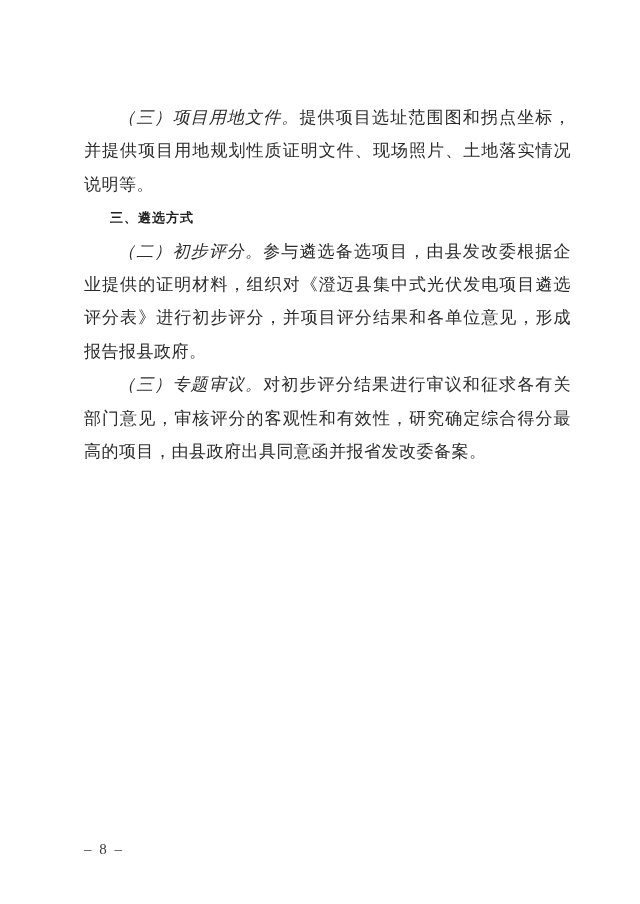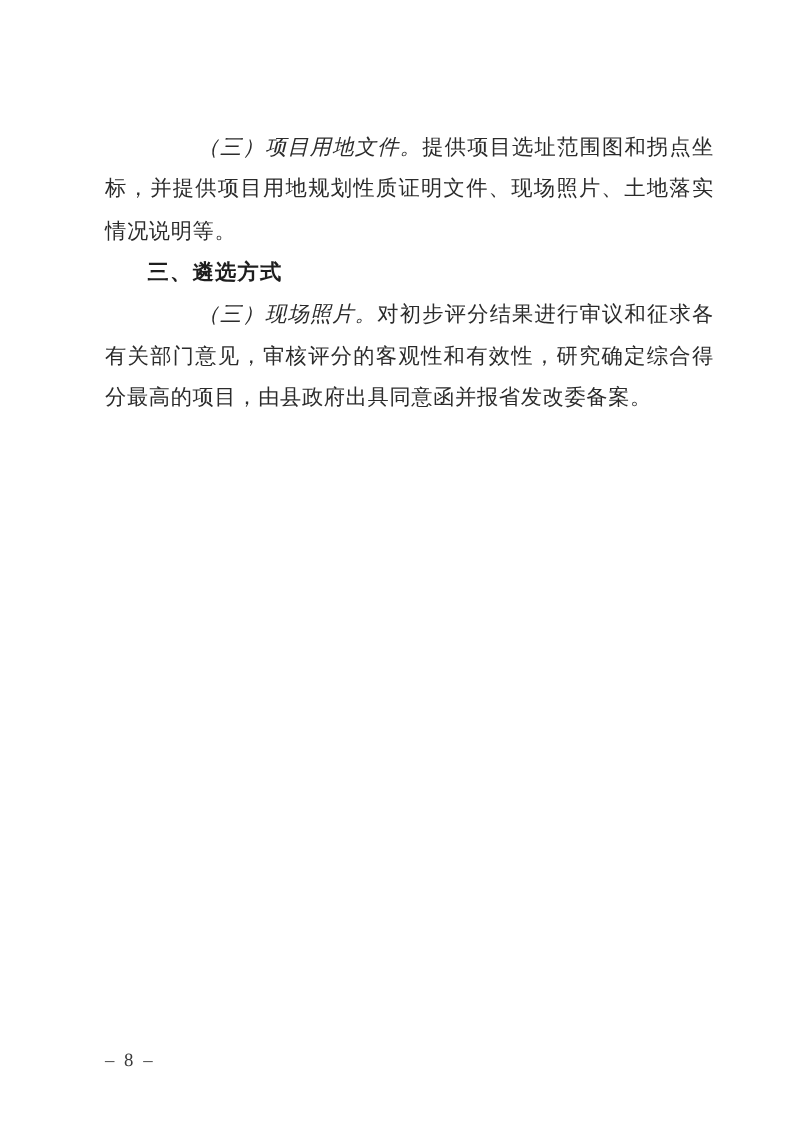--- a/index.html
+++ b/index.html
@@ -26,28 +26,27 @@
     letter-spacing: 0.5px;
     text-align: justify;
   }
   .para {
     margin: 0;
     text-indent: 2em;
   }
   .para .lead {
     font-style: italic; 
     font-weight: 500;
-    margin-left: 40px;
   }
   .heading {
     margin: 0;
     text-indent: 2em;
     font-family: "Liberation Sans", "DejaVu Sans", sans-serif;
     font-weight: 700;
-    font-size: 17px;
+    font-size: 13px;
     line-height: 33.4px;
     letter-spacing: 1px;
     color: #1e1e1e;
     text-align: left;
   }
   .page-number {
     position: absolute;
     left: 84px;
     top: 841px;
     font-family: "Liberation Serif", "DejaVu Serif", serif;
@@ -61,19 +60,20 @@
 
 <div class="page">
   <div class="content">
 
     <p class="para"><span class="lead">（三）项目用地文件。</span><span>提供项目选址范围图和拐点坐标，并提供项目用地规划性质证明文件、现场照片、土地落实情况说明等。</span></p>
 
 
     <h2 class="heading">三、遴选方式</h2>
 
 
+    <p class="para"><span class="lead">（二）初步评分。</span><span>参与遴选备选项目，由县发改委根据企业提供的证明材料，组织对《澄迈县集中式光伏发电项目遴选评分表》进行初步评分，并项目评分结果和各单位意见，形成报告报县政府。</span></p>
 
-    <p class="para"><span class="lead">（三）现场照片。</span><span>对初步评分结果进行审议和征求各有关部门意见，审核评分的客观性和有效性，研究确定综合得分最高的项目，由县政府出具同意函并报省发改委备案。</span></p>
+    <p class="para"><span class="lead">（三）专题审议。</span><span>对初步评分结果进行审议和征求各有关部门意见，审核评分的客观性和有效性，研究确定综合得分最高的项目，由县政府出具同意函并报省发改委备案。</span></p>
 
   </div>
 
   <div class="page-number">– 8 –</div>
 </div>
 
 </body></html>

